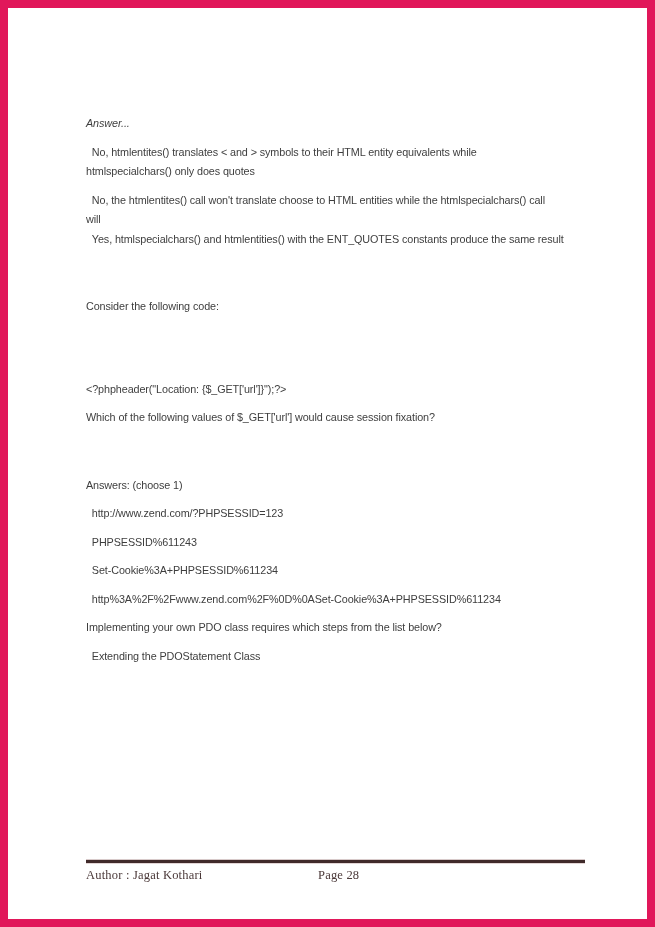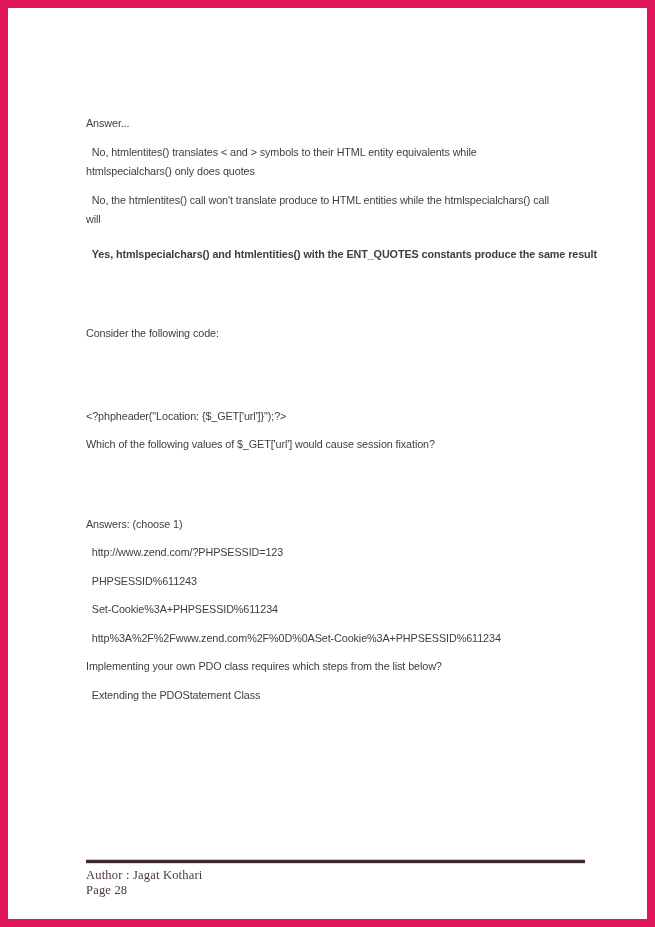--- a/index.html
+++ b/index.html
@@ -22,58 +22,57 @@
     width: 545px;
     color: #3e3e3e;
     font-size: 10.8px;
     letter-spacing: -0.1px;
     line-height: 19.5px;
   }
   .line {
     margin: 9px 0 0 0;
     white-space: pre-wrap;
   }
-  .first { margin-top: 0; }
-  .g8  { margin-top: 15px; font-weight: bold; }
+  .first { margin-top: 0; font-style: italic; }
+  .g8  { margin-top: 0; }
   .g36 { }
   .g63 { margin-top: 63px; }
-  .g64 { margin-top: 60px; }
+  .g64 { margin-top: 48px; }
   .footer {
     position: absolute;
     left: 78px; top: 851px;
     width: 499px;
   }
   .footer-rule {
     height: 5px;
     background: linear-gradient(to bottom,
       #d8caca 0 20%,
       #402a2a 20% 75%,
       #e3d6d6 75% 100%);
   }
   .footer-row {
     display: flex;
     margin-top: 4px;
     font-family: "Liberation Serif", serif;
     font-size: 12.5px;
     color: #4a3838;
     letter-spacing: 0.2px;
-    flex-direction: column;
   }
   .footer-author { width: 232px; flex: none; }
 </style>
 </head>
 <body>
 
 <div class="page">
 
   <div class="content">
     <div class="line first">Answer...</div>
     <div class="line">  No, htmlentites() translates &lt; and &gt; symbols to their HTML entity equivalents while
 htmlspecialchars() only does quotes</div>
-    <div class="line">  No, the htmlentites() call won't translate produce to HTML entities while the htmlspecialchars() call
+    <div class="line">  No, the htmlentites() call won't translate choose to HTML entities while the htmlspecialchars() call
 will</div>
     <div class="line g8">  Yes, htmlspecialchars() and htmlentities() with the ENT_QUOTES constants produce the same result</div>
     <div class="line g64">Consider the following code:</div>
     <div class="line g63">&lt;?phpheader("Location: {$_GET['url']}");?&gt;</div>
     <div class="line">Which of the following values of $_GET['url'] would cause session fixation?</div>
     <div class="line g64">Answers: (choose 1)</div>
     <div class="line">  http://www.zend.com/?PHPSESSID=123</div>
     <div class="line">  PHPSESSID%611243</div>
     <div class="line">  Set-Cookie%3A+PHPSESSID%611234</div>
     <div class="line">  http%3A%2F%2Fwww.zend.com%2F%0D%0ASet-Cookie%3A+PHPSESSID%611234</div>

